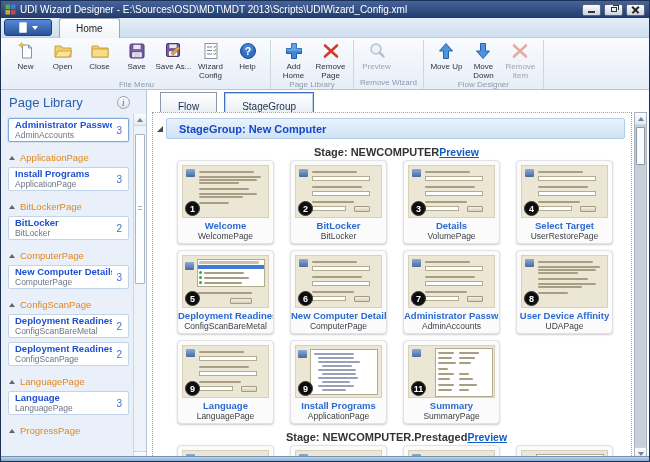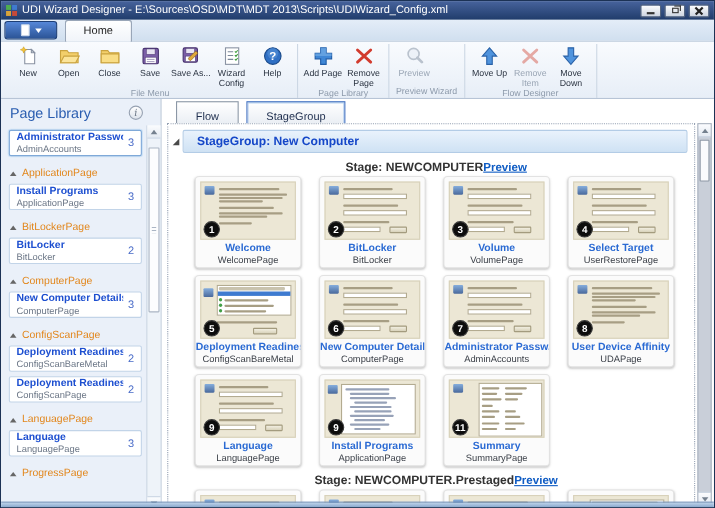--- a/index.html
+++ b/index.html
@@ -211,21 +211,21 @@
       </div>
       <div class="rgroup">
         <div class="rbtns">
           <div class="rbtn">
             <span class="ricon">
               <svg viewBox="0 0 20 20">
                 <path d="M7.5 2.5h5v5h5v5h-5v5h-5v-5h-5v-5h5z" fill="#3f87d6" stroke="#1f5ca8"></path>
                 <path d="M7.5 2.5h5v5h5v2.5H2.5V7.5h5z" fill="#74ace6" opacity=".7"></path>
               </svg>
             </span>
-            <span class="rlabel">Add Page</span>
+            <span class="rlabel">Add Home</span>
           </div>
           <div class="rbtn">
             <span class="ricon">
               <svg viewBox="0 0 20 20">
                 <path d="M4 4.5l12 11M16 4.5l-12 11" stroke="#d23b2e" stroke-width="2.6" stroke-linecap="round"></path>
               </svg>
             </span>
             <span class="rlabel">Remove Page</span>
           </div>
         </div>
@@ -236,47 +236,47 @@
           <div class="rbtn disabled">
             <span class="ricon">
               <svg viewBox="0 0 20 20" opacity=".55">
                 <circle cx="9" cy="8" r="5" fill="#e6ecf4" stroke="#8a97a8" stroke-width="1.5"></circle>
                 <path d="M12.5 11.5l4 4" stroke="#8a97a8" stroke-width="2.5" stroke-linecap="round"></path>
               </svg>
             </span>
             <span class="rlabel">Preview</span>
           </div>
         </div>
-        <div class="rgl">Preview Wizard</div>
+        <div class="rgl">Remove Wizard</div>
       </div>
       <div class="rgroup">
         <div class="rbtns">
           <div class="rbtn">
             <span class="ricon">
               <svg viewBox="0 0 20 20">
                 <path d="M10 2.5l6.5 7.5h-4v7.5h-5V10h-4z" fill="#4f93dd" stroke="#2a62a8"></path>
               </svg>
             </span>
             <span class="rlabel">Move Up</span>
           </div>
+          <div class="rbtn">
+            <span class="ricon">
+              <svg viewBox="0 0 20 20">
+                <path d="M10 17.5L3.5 10h4V2.5h5V10h4z" fill="#4f93dd" stroke="#2a62a8"></path>
+              </svg>
+            </span>
+            <span class="rlabel">Move Down</span>
+          </div>
           <div class="rbtn disabled">
             <span class="ricon">
               <svg viewBox="0 0 20 20" opacity=".55">
                 <path d="M4 4.5l12 11M16 4.5l-12 11" stroke="#d86a5e" stroke-width="2.6" stroke-linecap="round"></path>
               </svg>
             </span>
             <span class="rlabel">Remove Item</span>
-          </div>
-          <div class="rbtn">
-            <span class="ricon">
-              <svg viewBox="0 0 20 20">
-                <path d="M10 17.5L3.5 10h4V2.5h5V10h4z" fill="#4f93dd" stroke="#2a62a8"></path>
-              </svg>
-            </span>
-            <span class="rlabel">Move Down</span>
           </div>
         </div>
         <div class="rgl">Flow Designer</div>
       </div>
     </div>
 
   <div class="bodyrow">
 
     <div class="sidebar">
       <div class="sb-header">
@@ -421,21 +421,21 @@
                   <span class="ti" style="left:3px;top:3px"></span>
                   <span class="tl" style="left:16px;top:5px;width:45px"></span>
                   <span class="tw" style="left:16px;top:10px;width:58px;height:5px"></span>
                   <span class="tl" style="left:16px;top:20px;width:50px"></span>
                   <span class="tw" style="left:16px;top:25px;width:58px;height:5px"></span>
                   <span class="tl" style="left:16px;top:35px;width:42px"></span>
                   <span class="tw" style="left:16px;top:40px;width:34px;height:5px"></span>
                   <span class="tbtn" style="left:58px;top:40px;width:16px"></span>
                   <div class="badge">3</div>
                 </div>
-                <div class="pc-title">Volume</div>
+                <div class="pc-title">Details</div>
                 <div class="pc-type">VolumePage</div>
               </div>
               <div class="page-card">
                 <div class="thumb">
                   <span class="ti" style="left:3px;top:3px"></span>
                   <span class="tl" style="left:16px;top:5px;width:45px"></span>
                   <span class="tw" style="left:16px;top:10px;width:58px;height:5px"></span>
                   <span class="tl" style="left:16px;top:20px;width:50px"></span>
                   <span class="tw" style="left:16px;top:25px;width:58px;height:5px"></span>
                   <span class="tl" style="left:16px;top:35px;width:42px"></span>

